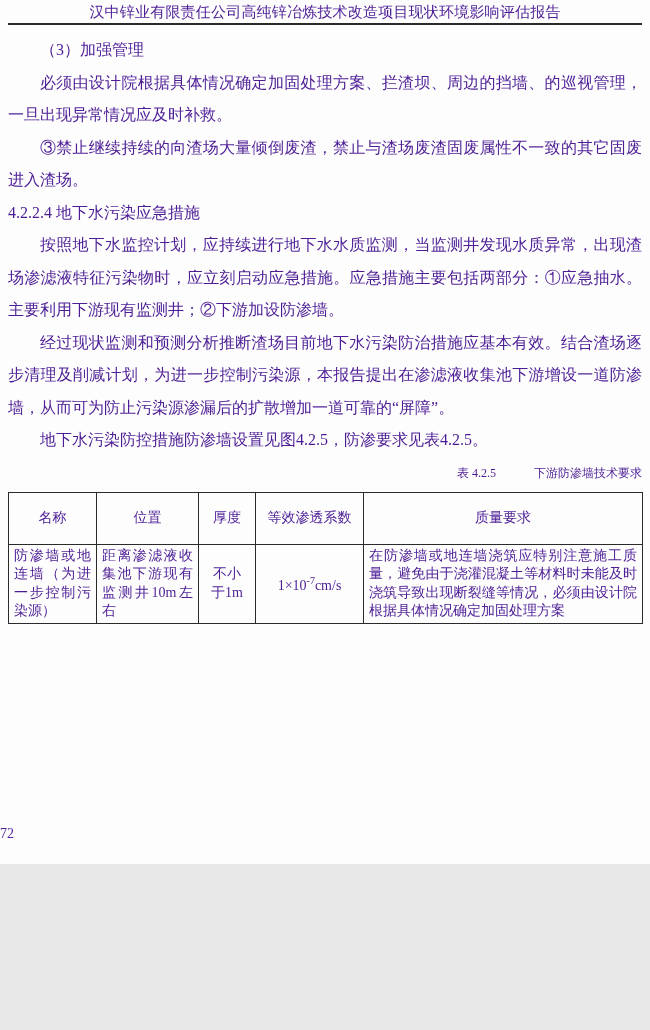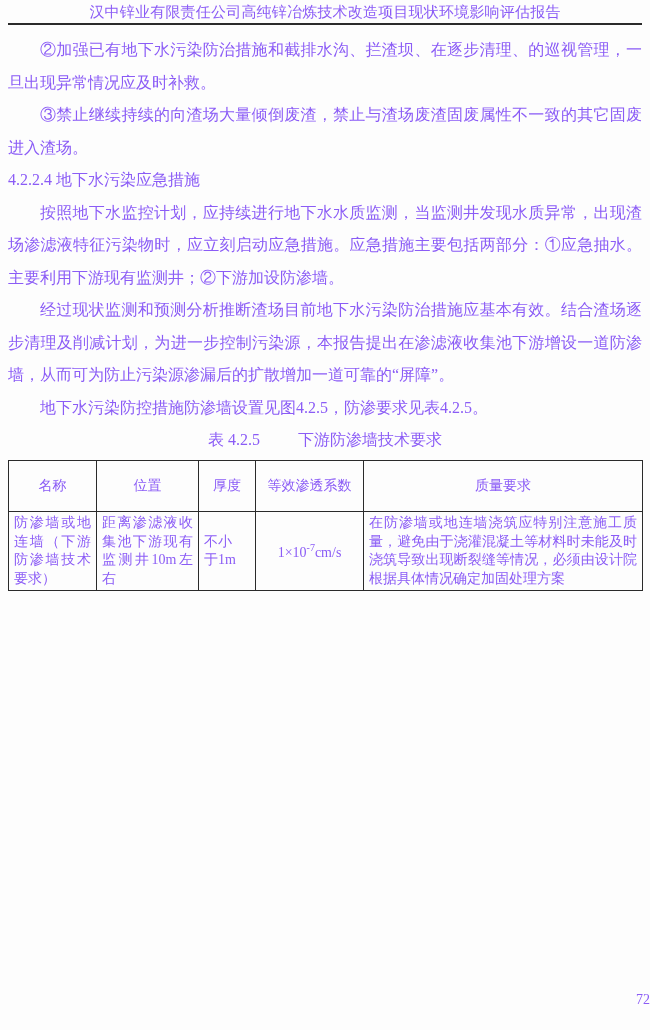--- a/index.html
+++ b/index.html
@@ -1,23 +1,23 @@
 <!DOCTYPE html>
 <html><head>
 <meta charset="utf-8">
 <style>
   html,body{margin:0;padding:0;}
   body{background:#e8e8e8;}
   .page{
     position:relative;
-    width:650px;height:1030px;
+    width:650px;height:864px;
     margin:0 auto;
     background:#fdfdfd;
     font-family:"Liberation Serif","DejaVu Serif",serif;
-    color:#8b5cf6;
+    color:#4c1d95;
     overflow:hidden;
     box-sizing:border-box;
   }
   .header{padding-top:3px;}
   .header-text{
     text-align:center;
     font-size:15px;
     line-height:18px;
     letter-spacing:0.2px;
   }
@@ -30,22 +30,22 @@
   .body-text{
     margin:0 8px;
     padding-top:9px;
     font-size:16px;
     line-height:32.5px;
     text-align:justify;
   }
   .body-text p{margin:0;text-indent:2em;}
   .body-text p.noindent{text-indent:0;}
   .caption{
-    text-align:center;
-    font-size:16px;
+    text-align:right;
+    font-size:12px;
     line-height:32.5px;
     margin:0 8px;
   }
   .caption .cap-label{margin-right:38px;}
   table.req{
     margin:3px 8px 0 8px;
     width:634px;
     border-collapse:collapse;
     table-layout:fixed;
     font-size:14px;
@@ -63,42 +63,43 @@
     height:23px;
     padding:16px 2px;
   }
   col.c1{width:88px;}
   col.c2{width:102px;}
   col.c3{width:57px;}
   col.c4{width:108px;}
   col.c5{width:279px;}
   td.cell-justify{text-align:justify;}
   td.cell-pos{padding:2px 9px;}
-  td.cell-thick .tline{display:block;text-align:left;}
+  td.cell-thick .tline{display:block;text-align:center;}
   td.cell-perm{text-align:center;}
   td.cell-perm sup{font-size:10px;}
   .footer{
     position:absolute;
     bottom:22px;left:0;right:0;
-    text-align:right;
+    text-align:left;
     font-size:14px;
   }
 </style>
 </head>
 <body>
 
 <div class="page">
 
   <div class="header">
     <div class="header-text">汉中锌业有限责任公司高纯锌冶炼技术改造项目现状环境影响评估报告</div>
     <div class="header-rule"></div>
   </div>
 
   <div class="body-text">
-    <p>②加强已有地下水污染防治措施和截排水沟、拦渣坝、在逐步清理、的巡视管理，一旦出现异常情况应及时补救。</p>
+    <p>（3）加强管理</p>
+    <p>必须由设计院根据具体情况确定加固处理方案、拦渣坝、周边的挡墙、的巡视管理，一旦出现异常情况应及时补救。</p>
     <p>③禁止继续持续的向渣场大量倾倒废渣，禁止与渣场废渣固废属性不一致的其它固废进入渣场。</p>
     <p class="noindent">4.2.2.4 地下水污染应急措施</p>
     <p>按照地下水监控计划，应持续进行地下水水质监测，当监测井发现水质异常，出现渣场渗滤液特征污染物时，应立刻启动应急措施。应急措施主要包括两部分：①应急抽水。主要利用下游现有监测井；②下游加设防渗墙。</p>
     <p>经过现状监测和预测分析推断渣场目前地下水污染防治措施应基本有效。结合渣场逐步清理及削减计划，为进一步控制污染源，本报告提出在渗滤液收集池下游增设一道防渗墙，从而可为防止污染源渗漏后的扩散增加一道可靠的“屏障”。</p>
     <p>地下水污染防控措施防渗墙设置见图4.2.5，防渗要求见表4.2.5。</p>
   </div>
 
   <div class="caption">
     <span class="cap-label">表 4.2.5</span><span>下游防渗墙技术要求</span>
   </div>
@@ -115,21 +116,21 @@
       <tr>
         <th>名称</th>
         <th>位置</th>
         <th>厚度</th>
         <th>等效渗透系数</th>
         <th>质量要求</th>
       </tr>
     </thead>
     <tbody>
       <tr>
-        <td class="cell-justify">防渗墙或地连墙（下游防渗墙技术要求）</td>
+        <td class="cell-justify">防渗墙或地连墙（为进一步控制污染源）</td>
         <td class="cell-justify cell-pos">距离渗滤液收集池下游现有监测井10m左右</td>
         <td class="cell-thick">
           <span class="tline">不小</span>
           <span class="tline">于1m</span>
         </td>
         <td class="cell-perm"><span>1×10</span><sup>-7</sup><span>cm/s</span></td>
         <td class="cell-justify">在防渗墙或地连墙浇筑应特别注意施工质量，避免由于浇灌混凝土等材料时未能及时浇筑导致出现断裂缝等情况，必须由设计院根据具体情况确定加固处理方案</td>
       </tr>
     </tbody>
   </table>

